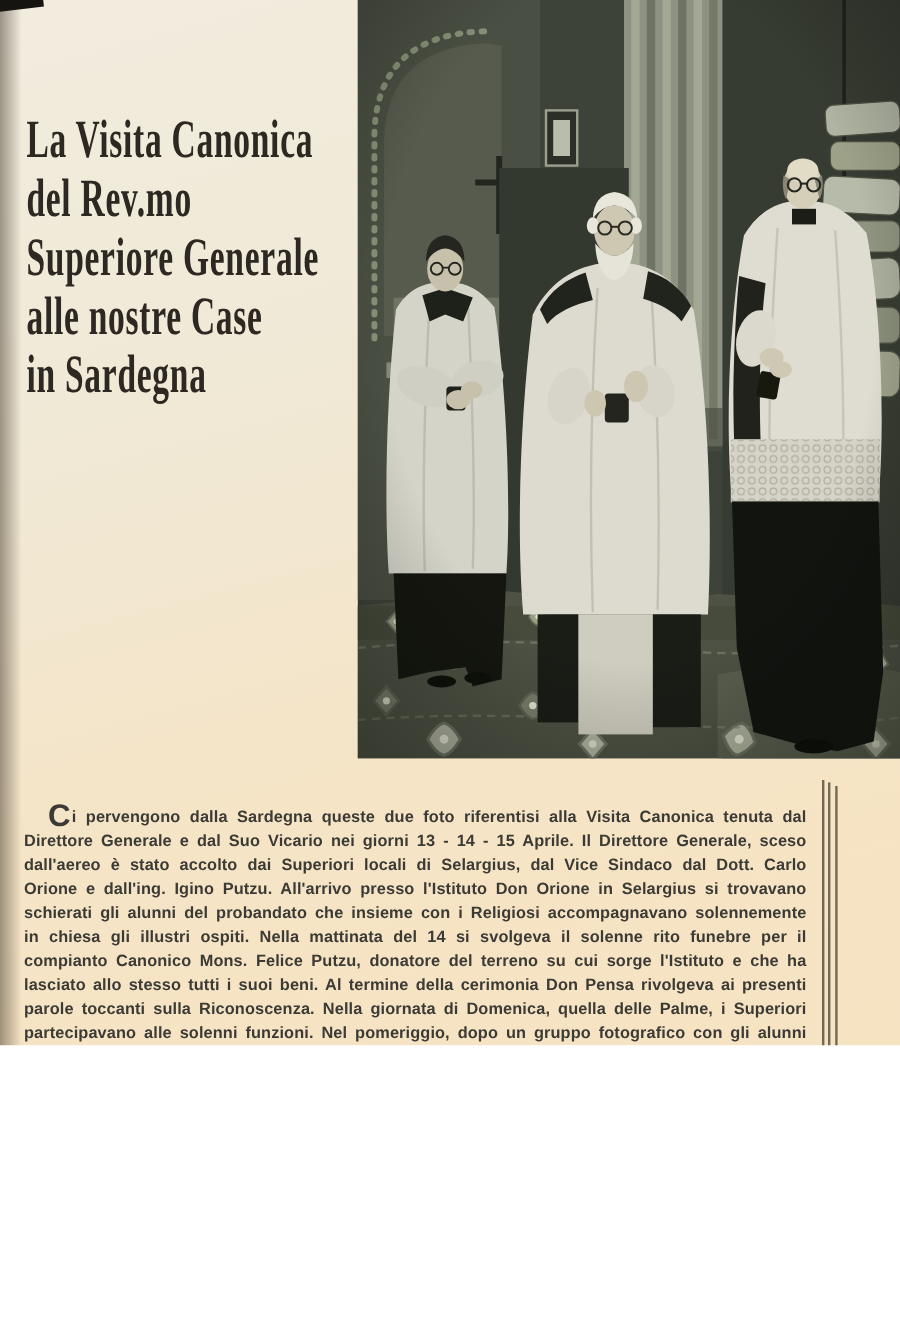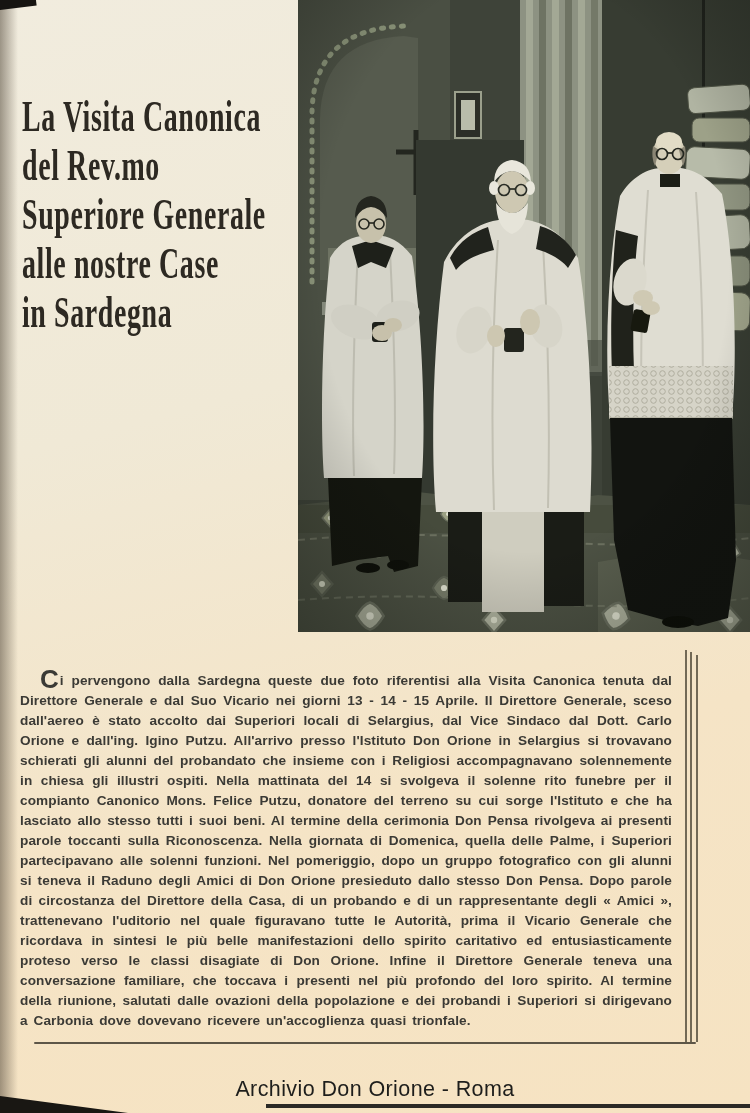--- a/index.html
+++ b/index.html
@@ -2,21 +2,21 @@
 <html><head>
 <meta charset="utf-8">
 <style>
   html,body{margin:0;padding:0;}
   body{
     width:750px;height:1113px;overflow:hidden;
     font-family:"Liberation Sans",sans-serif;
     background:#ffffff;
   }
   .page{
-    position:relative;width:750px;height:1113px;overflow:hidden;
+    position:relative;width:750px;height:871px;overflow:hidden;
     background:linear-gradient(165deg,#f1ecde 0%,#f0e9d6 35%,#f5e4c6 68%,#f6e3c2 100%);
   }
   
   .left-shadow{position:absolute;left:0;top:0;width:18px;height:1113px;
     background:linear-gradient(to right,rgba(86,76,62,.55),rgba(86,76,62,0));}
   .corner-mark{position:absolute;left:-6px;top:-5px;width:42px;height:13px;background:#161411;
     transform:rotate(-7deg);}
   
   .headline{position:absolute;left:22px;top:62px;width:460px;
     font-family:"Liberation Serif",serif;font-weight:bold;color:#2d2922;

